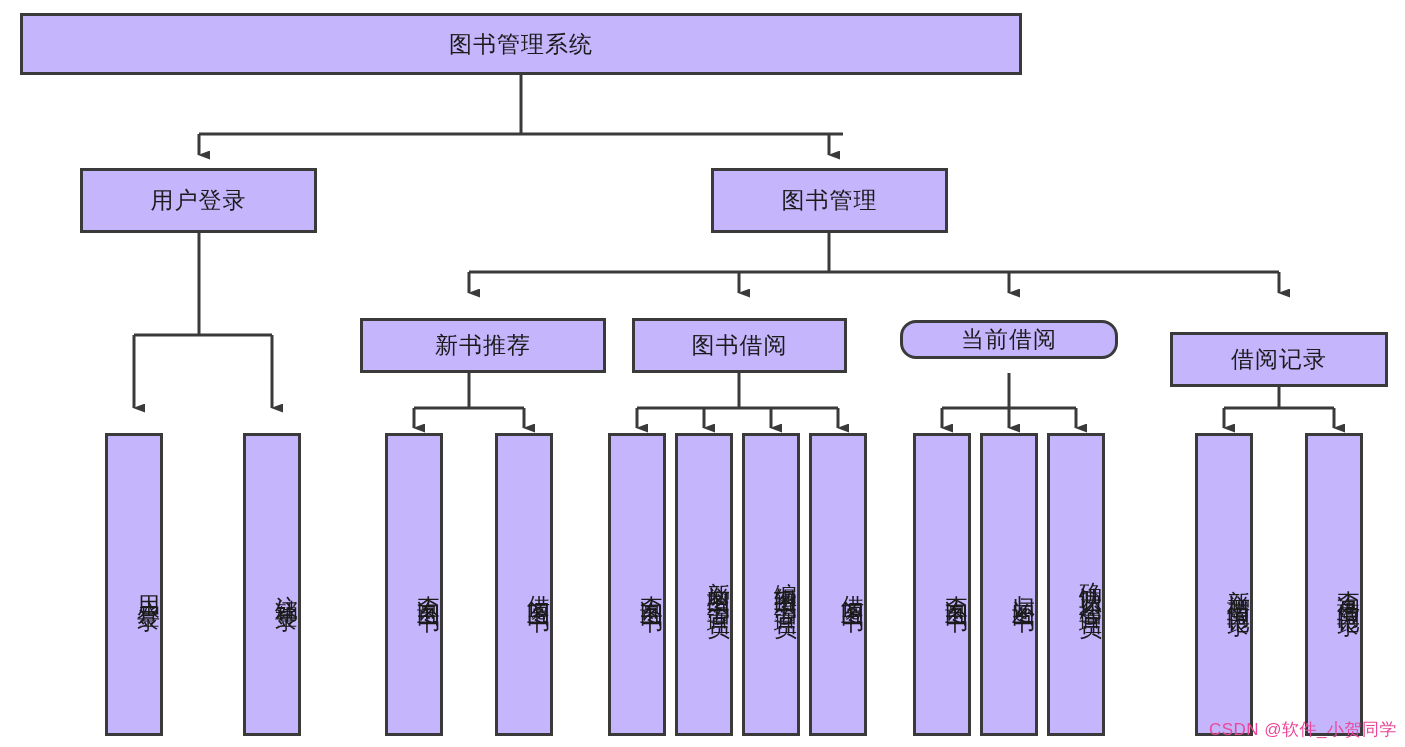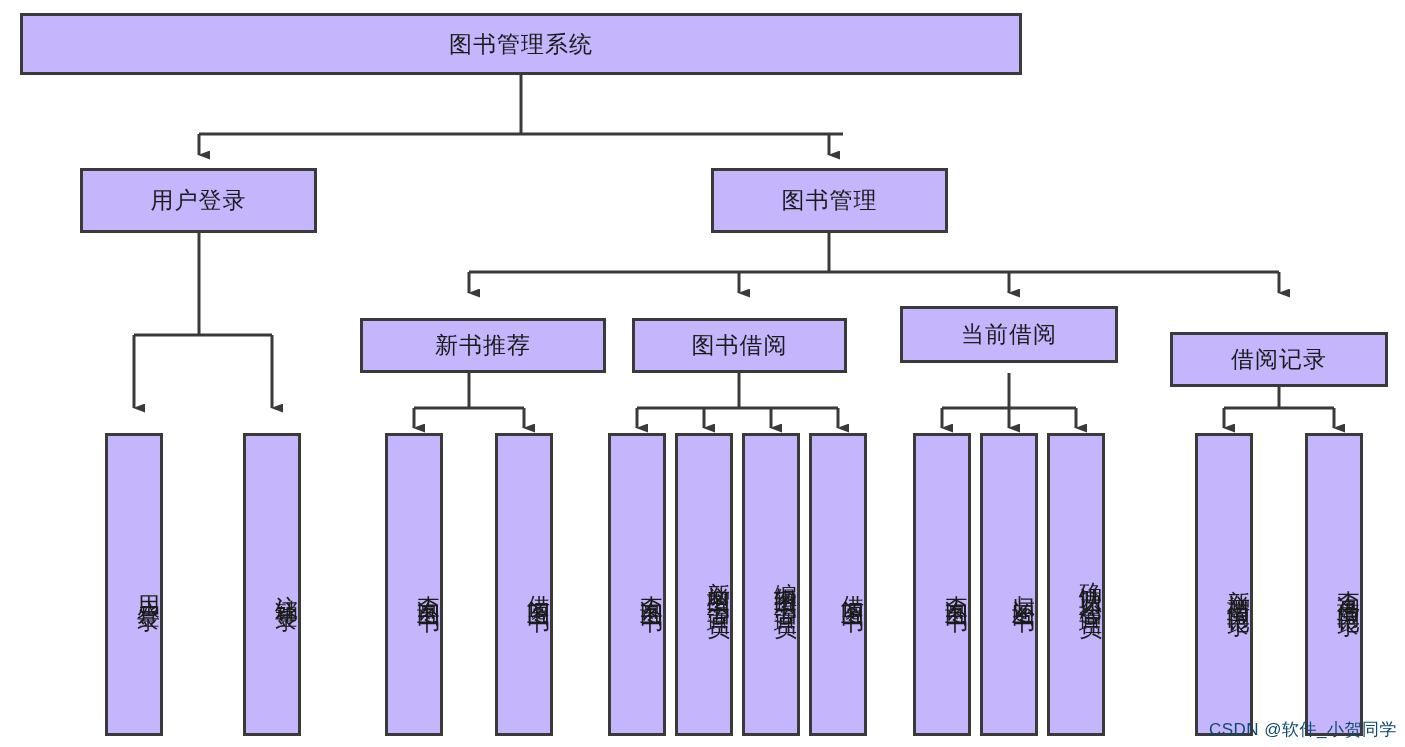--- a/index.html
+++ b/index.html
@@ -51,21 +51,21 @@
   .node.vert .vlabel {
     writing-mode: vertical-rl;
     text-orientation: upright;
     white-space: nowrap;
   }
   .watermark {
     position: absolute;
     right: 8px;
     bottom: 6px;
     font-size: 17px;
-    color: #0c4a6e;
+    color: #ec4899;
     letter-spacing: 0.5px;
     white-space: nowrap;
   }
 </style>
 </head>
 <body>
 
 <div id="canvas">
 
   <svg id="wires" viewBox="0 0 1405 747">
@@ -128,21 +128,21 @@
   <div class="node horiz" style="left:711px; top:168px; width:237px; height:65px;">
     <span>图书管理</span>
   </div>
 
   <div class="node horiz" style="left:360px; top:318px; width:246px; height:55px;">
     <span>新书推荐</span>
   </div>
   <div class="node horiz" style="left:632px; top:318px; width:215px; height:55px;">
     <span>图书借阅</span>
   </div>
-  <div class="node horiz" style="left:900px; top:306px; width:218px; height:57px;">
+  <div class="node horiz" style="left:900px; top:320px; width:218px; height:39px;border-radius:16px;">
     <span>当前借阅</span>
   </div>
   <div class="node horiz" style="left:1170px; top:318px; width:218px; height:55px;margin-top:14px;">
     <span>借阅记录</span>
   </div>
 
   <div class="node vert" style="left:105px; top:433px; width:58px; height:303px;">
     <span class="vlabel">用户登录</span>
   </div>
   <div class="node vert" style="left:243px; top:433px; width:58px; height:303px;">

